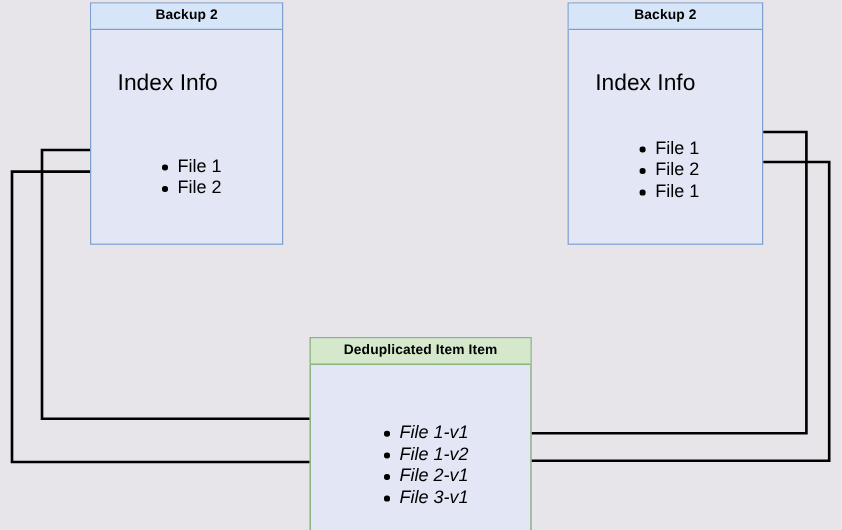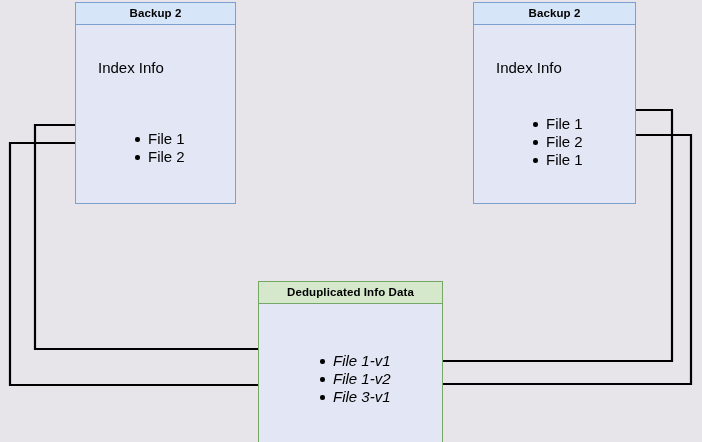--- a/index.html
+++ b/index.html
@@ -78,21 +78,21 @@
     border-color: #76a766;
     background: #e3e6f4;
   }
   .node.green .node-header {
     background: #d5e8cc;
     border-bottom-color: #76a766;
   }
 
   .index-label {
     position: absolute;
-    font-size: 15px;
+    font-size: 19px;
     color: #000000;
     white-space: nowrap;
   }
 
   .file-list {
     position: absolute;
     margin: 12px;
     padding: 0;
     list-style: none;
   }
@@ -161,23 +161,24 @@
       <div class="index-label" style="left:22px; top:34px;">Index Info</div>
       <ul class="file-list" style="left:45px; top:78px;">
         <li>File 1</li>
         <li>File 2</li>
         <li>File 1</li>
       </ul>
     </div>
   </div>
 
   <div class="node green" style="left:258px; top:281px; width:185px; height:165px;">
-    <div class="node-header">Deduplicated Info Data</div>
+    <div class="node-header">Deduplicated Item Item</div>
     <div class="node-body">
       <ul class="file-list" style="left:47px; top:36px;font-style:italic;">
         <li>File 1-v1</li>
         <li>File 1-v2</li>
+        <li>File 2-v1</li>
         <li>File 3-v1</li>
       </ul>
     </div>
   </div>
 
 </div>
 
 </body></html>

